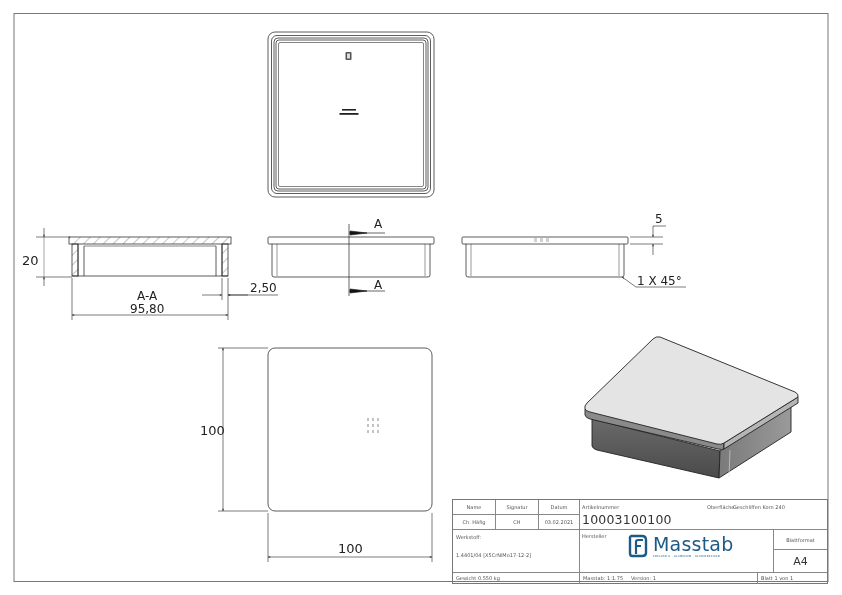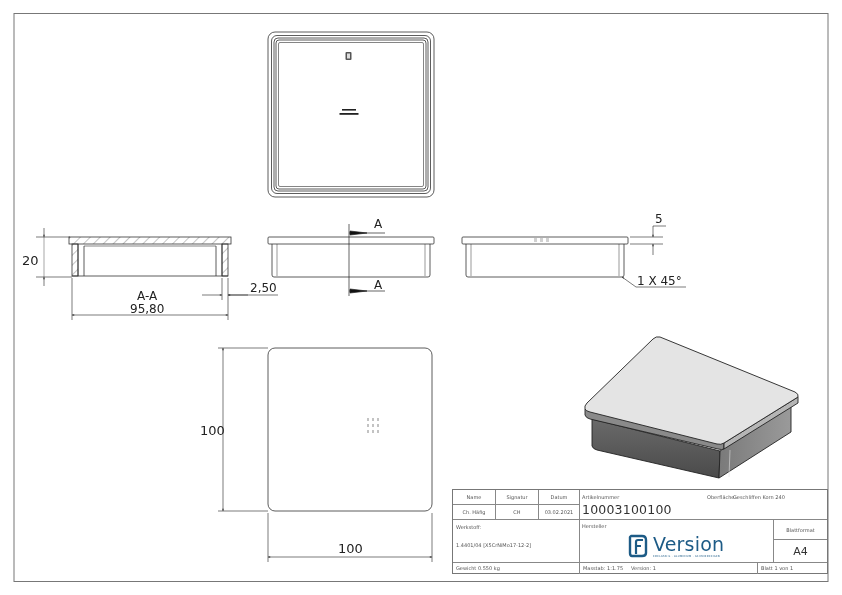--- a/index.html
+++ b/index.html
@@ -2,21 +2,21 @@
 <html><head>
 <meta charset="utf-8">
 <style>
   html, body { margin: 0; padding: 0; background: #ffffff; }
   body { width: 842px; height: 595px; position: relative; overflow: hidden;
          font-family: "DejaVu Sans", sans-serif; color: #333; }
   .sheet { position: absolute; left: 0; top: 0; width: 842px; height: 595px; }
   svg.drawing { position: absolute; left: 0; top: 0; }
   .dimtxt { font-family: "DejaVu Sans", sans-serif; fill: #222; }
   
-  .tb { position: absolute; left: 452px; top: 489px; width: 376px; height: 85px;
+  .tb { position: absolute; left: 452px; top: 499px; width: 376px; height: 85px;
         border: 1px solid #777; box-sizing: border-box; font-size: 5px; color: #444; }
   .cell { position: absolute; box-sizing: border-box; border-right: 1px solid #888; border-bottom: 1px solid #888;
           font-family: "DejaVu Sans", sans-serif; }
   .small { font-size: 5px; color: #555; }
   .center { display: flex; align-items: center; justify-content: center; text-align: center; }
   .artnum { font-size: 12.5px; color: #333; letter-spacing: 0.2px; }
   .a4 { font-size: 11px; color: #333; }
   .logo { position: absolute; left: 628px; top: 534px; display: flex; align-items: center; }
   .logo-word { font-size: 19px; color: #1d5b86; font-family: "DejaVu Sans", sans-serif; letter-spacing: 0.2px; line-height: 1; }
   .logo-sub { font-size: 2.6px; color: #1d5b86; letter-spacing: 0.3px; margin-top: 1px; }
@@ -216,18 +216,18 @@
   </div>
   <div class="cell small" style="left:305px;top:73px;width:69px;height:11px;border-bottom:none;border-right:none;padding:2px 3px;">Blatt 1 von 1</div>
 </div>
 
 <div class="logo">
   <svg width="20" height="24" viewBox="0 0 20 24" style="margin-right:5px;">
     <path d="M3,2 H14 Q18,2 18,6 V19 Q18,22 14,22 H4 Q2,22 2,19 V3 Z" fill="none" stroke="#1d5b86" stroke-width="2.4" stroke-linejoin="round"></path>
     <path d="M8,20 V8 Q8,6 10,6 H15 M8,12 H13" fill="none" stroke="#1d5b86" stroke-width="2.2"></path>
   </svg>
   <div>
-    <div class="logo-word">Version</div>
+    <div class="logo-word">Masstab</div>
     <div class="logo-sub">EDELSTAHL · ALUMINIUM · SCHMIEDEEISEN</div>
   </div>
 </div>
 
 </div>
 
 </body></html>

